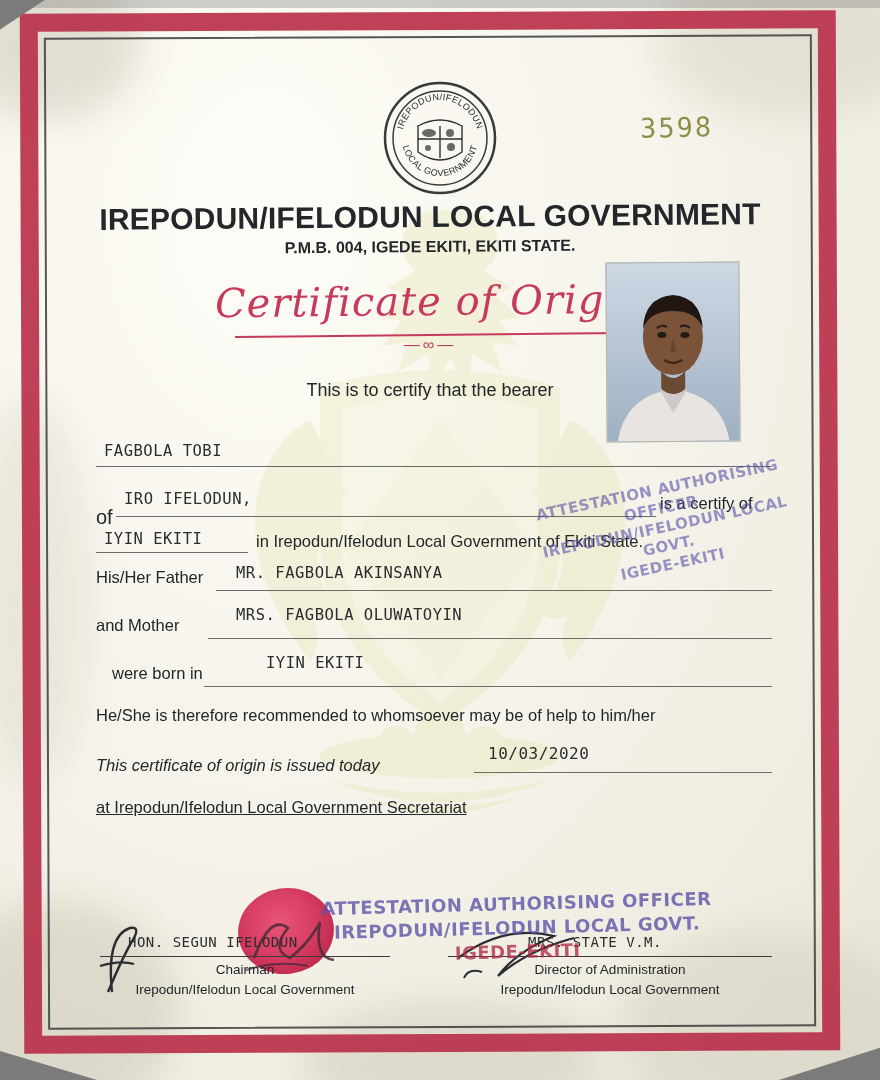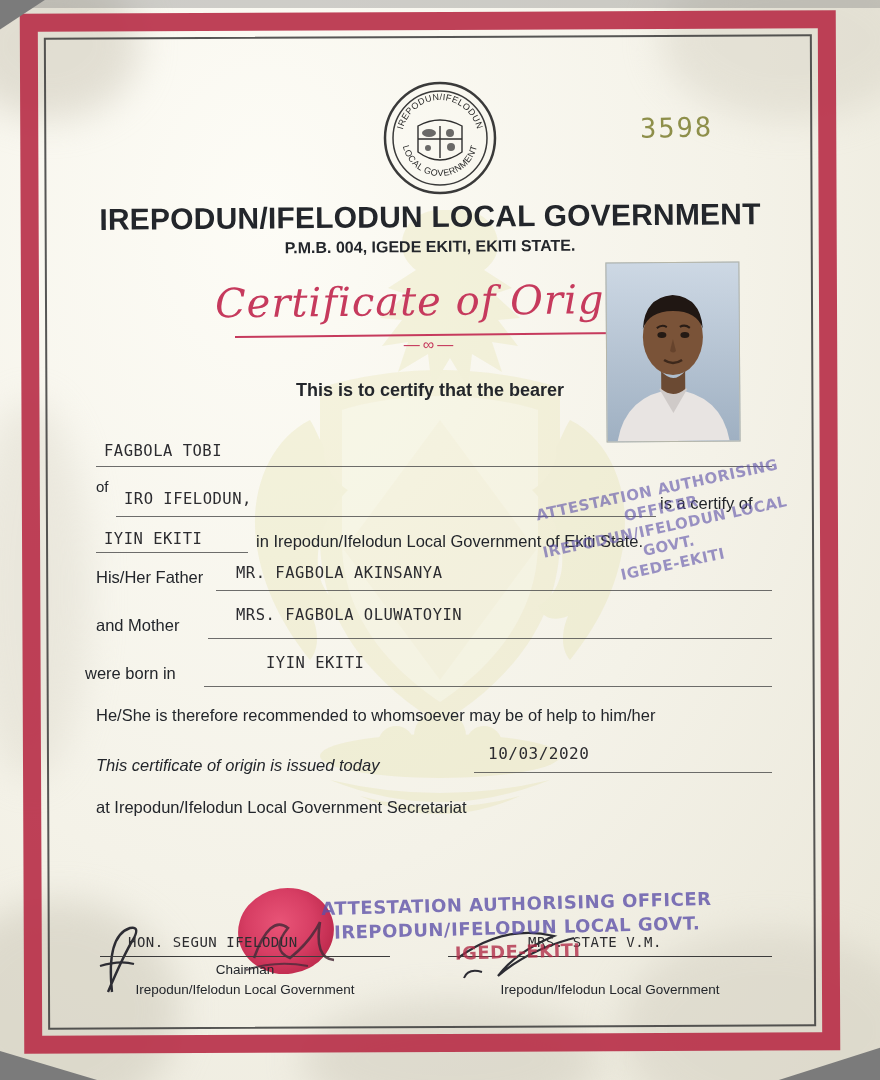--- a/index.html
+++ b/index.html
@@ -134,21 +134,21 @@
     font-size: 16px;
     letter-spacing: 3px;
   }
 
   #bearer-line {
     position: absolute;
     left: 0; top: 330px;
     width: 740px;
     text-align: center;
     font-size: 18px;
-    font-weight: bold;
+    font-weight: normal;
     color: #23262b;
   }
 
   
   #photo {
     position: absolute;
     left: 546px; top: 212px;
     width: 132px; height: 178px;
     overflow: hidden;
     border: 1px solid #b6b6a8;
@@ -355,48 +355,48 @@
         <path d="M50 65 q5 -4 10 -1" stroke="#2a1d16" stroke-width="2" fill="none"></path>
         <path d="M73 64 q5 -3 10 1" stroke="#2a1d16" stroke-width="2" fill="none"></path>
         <path d="M66 76 l-3 12 q3 3 6 0 z" fill="#5e3d28" opacity=".7"></path>
         <path d="M57 97 q9 6 18 0" stroke="#3d281b" stroke-width="2.5" fill="none"></path>
       </svg>
     </div>
 
     <div class="fill" style="left:44px; top:392px;">FAGBOLA TOBI</div>
     <div class="rule" style="left:36px; top:416px; width:676px;"></div>
 
-    <div class="lbl" style="left:36px; top:428px; font-size:15px; color:#23262b;">of</div>
+    <div class="lbl" style="left:36px; top:456px; font-size:20px; color:#23262b;">of</div>
     <div class="fill" style="left:64px; top:440px;">IRO IFELODUN,</div>
     <div class="lbl" style="left:600px; top:444px; font-size:16.5px; color:#23262b;">is a certify of</div>
     <div class="rule" style="left:56px; top:466px; width:540px;"></div>
 
     <div class="fill" style="left:44px; top:480px;">IYIN EKITI</div>
     <div class="rule" style="left:36px; top:502px; width:152px;"></div>
     <div class="lbl" style="left:196px; top:482px; font-size:16.5px; color:#23262b;">in Irepodun/Ifelodun Local Government of Ekiti State.</div>
 
     <div class="lbl" style="left:36px; top:518px; font-size:16.5px; color:#23262b;text-align:right;">His/Her Father</div>
     <div class="fill" style="left:176px; top:514px;">MR. FAGBOLA AKINSANYA</div>
     <div class="rule" style="left:156px; top:540px; width:556px;"></div>
 
     <div class="lbl" style="left:36px; top:566px; font-size:16.5px; color:#23262b;">and Mother</div>
     <div class="fill" style="left:176px; top:556px;">MRS. FAGBOLA OLUWATOYIN</div>
     <div class="rule" style="left:148px; top:588px; width:564px;"></div>
 
-    <div class="lbl" style="left:25px; top:614px; font-size:16.5px; color:#23262b;">were born in</div>
+    <div class="lbl" style="left:52px; top:614px; font-size:16.5px; color:#23262b;">were born in</div>
     <div class="fill" style="left:206px; top:604px;">IYIN EKITI</div>
     <div class="rule" style="left:144px; top:636px; width:568px;"></div>
 
     <div class="para italic" style="top:706px;">This certificate of origin is issued today</div>
 
     <div class="para" style="top:656px;">He/She is therefore recommended to whomsoever may be of help to him/her</div>
     <div class="fill" style="left:428px; top:694px; font-size:16px;">10/03/2020</div>
     <div class="rule" style="left:414px; top:722px; width:298px;"></div>
 
-    <div class="para" style="top:748px;">at Irepodun/Ifelodun Local Government Secretariat</div>
+    <div class="para" style="top:748px;text-decoration:underline;">at Irepodun/Ifelodun Local Government Secretariat</div>
 
     <div id="inkseal"></div>
     <svg id="inkseal-scribble" viewBox="0 0 110 80">
       <path d="M8 60 q16 -44 34 -30 q-18 22 2 30 q20 -16 30 -36 q-6 36 14 38" stroke="#4a2b3a" stroke-width="2.6" fill="none" opacity=".85"></path>
       <path d="M0 72 q30 -10 62 -4" stroke="#3a2a36" stroke-width="2" fill="none" opacity=".7"></path>
     </svg>
     <svg class="hand" viewBox="0 0 120 90" style="left:36px; top:858px; width:120px; height:90px;">
       <path d="M16 84 q-6 -56 18 -64 q10 -2 4 10 q-10 16 -26 54" stroke="#2c2c33" stroke-width="2.4" fill="none"></path>
       <path d="M4 58 q20 -6 34 -2" stroke="#2c2c33" stroke-width="2.2" fill="none"></path>
     </svg>
@@ -405,20 +405,21 @@
       <path d="M30 62 q-14 -4 -18 6" stroke="#2c2c33" stroke-width="2" fill="none"></path>
     </svg>
 
     <div class="sig-name" style="left:68px; top:884px;">HON. SEGUN IFELODUN</div>
     <div class="sig-rule" style="left:40px; top:906px; width:290px;"></div>
     <div class="sig-role" style="left:40px; top:912px; width:290px;">Chairman</div>
     <div class="sig-org" style="left:20px; top:932px; width:330px;">Irepodun/Ifelodun Local Government</div>
 
     <div class="sig-name" style="left:468px; top:884px;">MRS. STATE V.M.</div>
     <div class="sig-rule" style="left:388px; top:906px; width:324px;"></div>
+    <div class="sig-role" style="left:388px; top:912px; width:324px;">Director of Administration</div>
     <div class="sig-org" style="left:388px; top:932px; width:324px;">Irepodun/Ifelodun Local Government</div>
 
     <div class="stamp" id="stamp-top">
       <div>ATTESTATION AUTHORISING OFFICER</div>
       <div>IREPODUN/IFELODUN LOCAL GOVT.</div>
       <div>IGEDE-EKITI</div>
     </div>
 
     <div class="stamp" id="stamp-bottom">
       <div>ATTESTATION AUTHORISING OFFICER</div>

